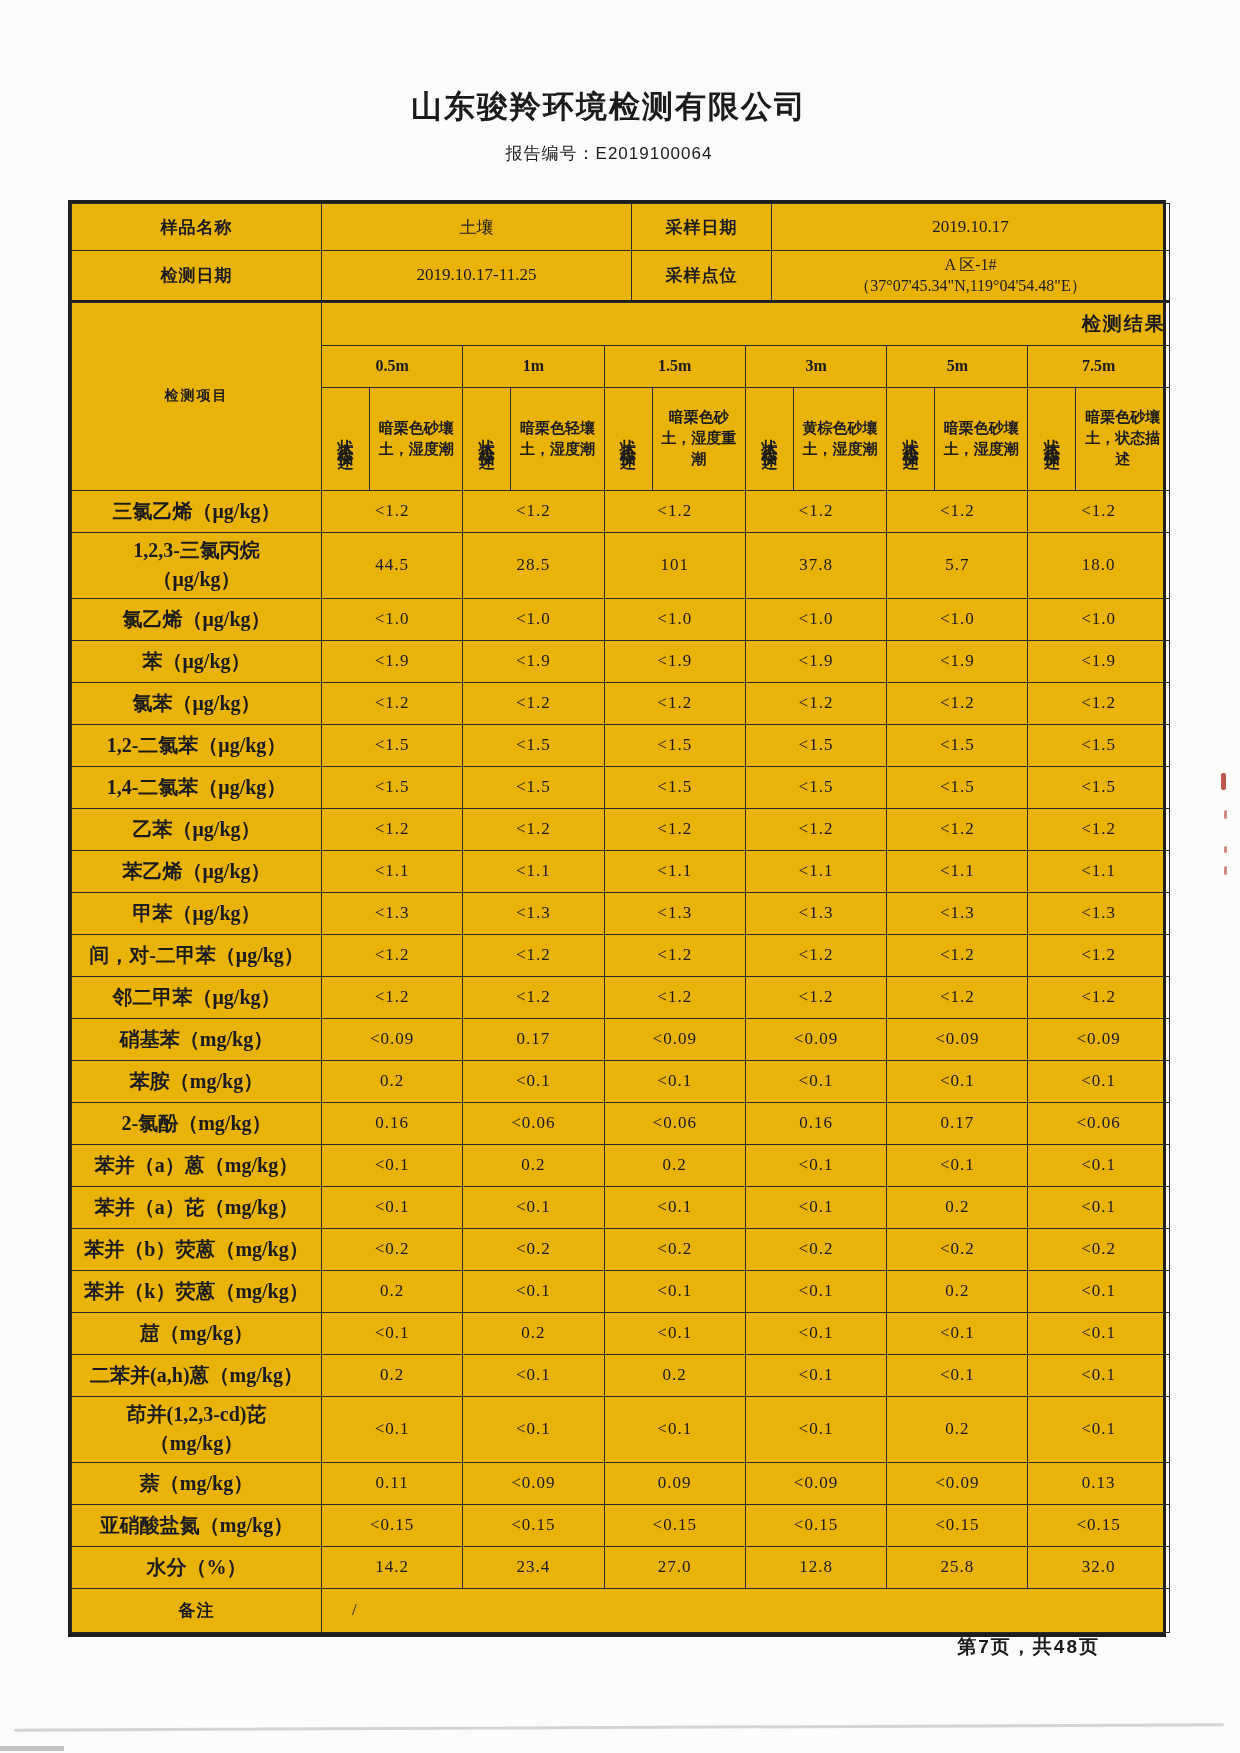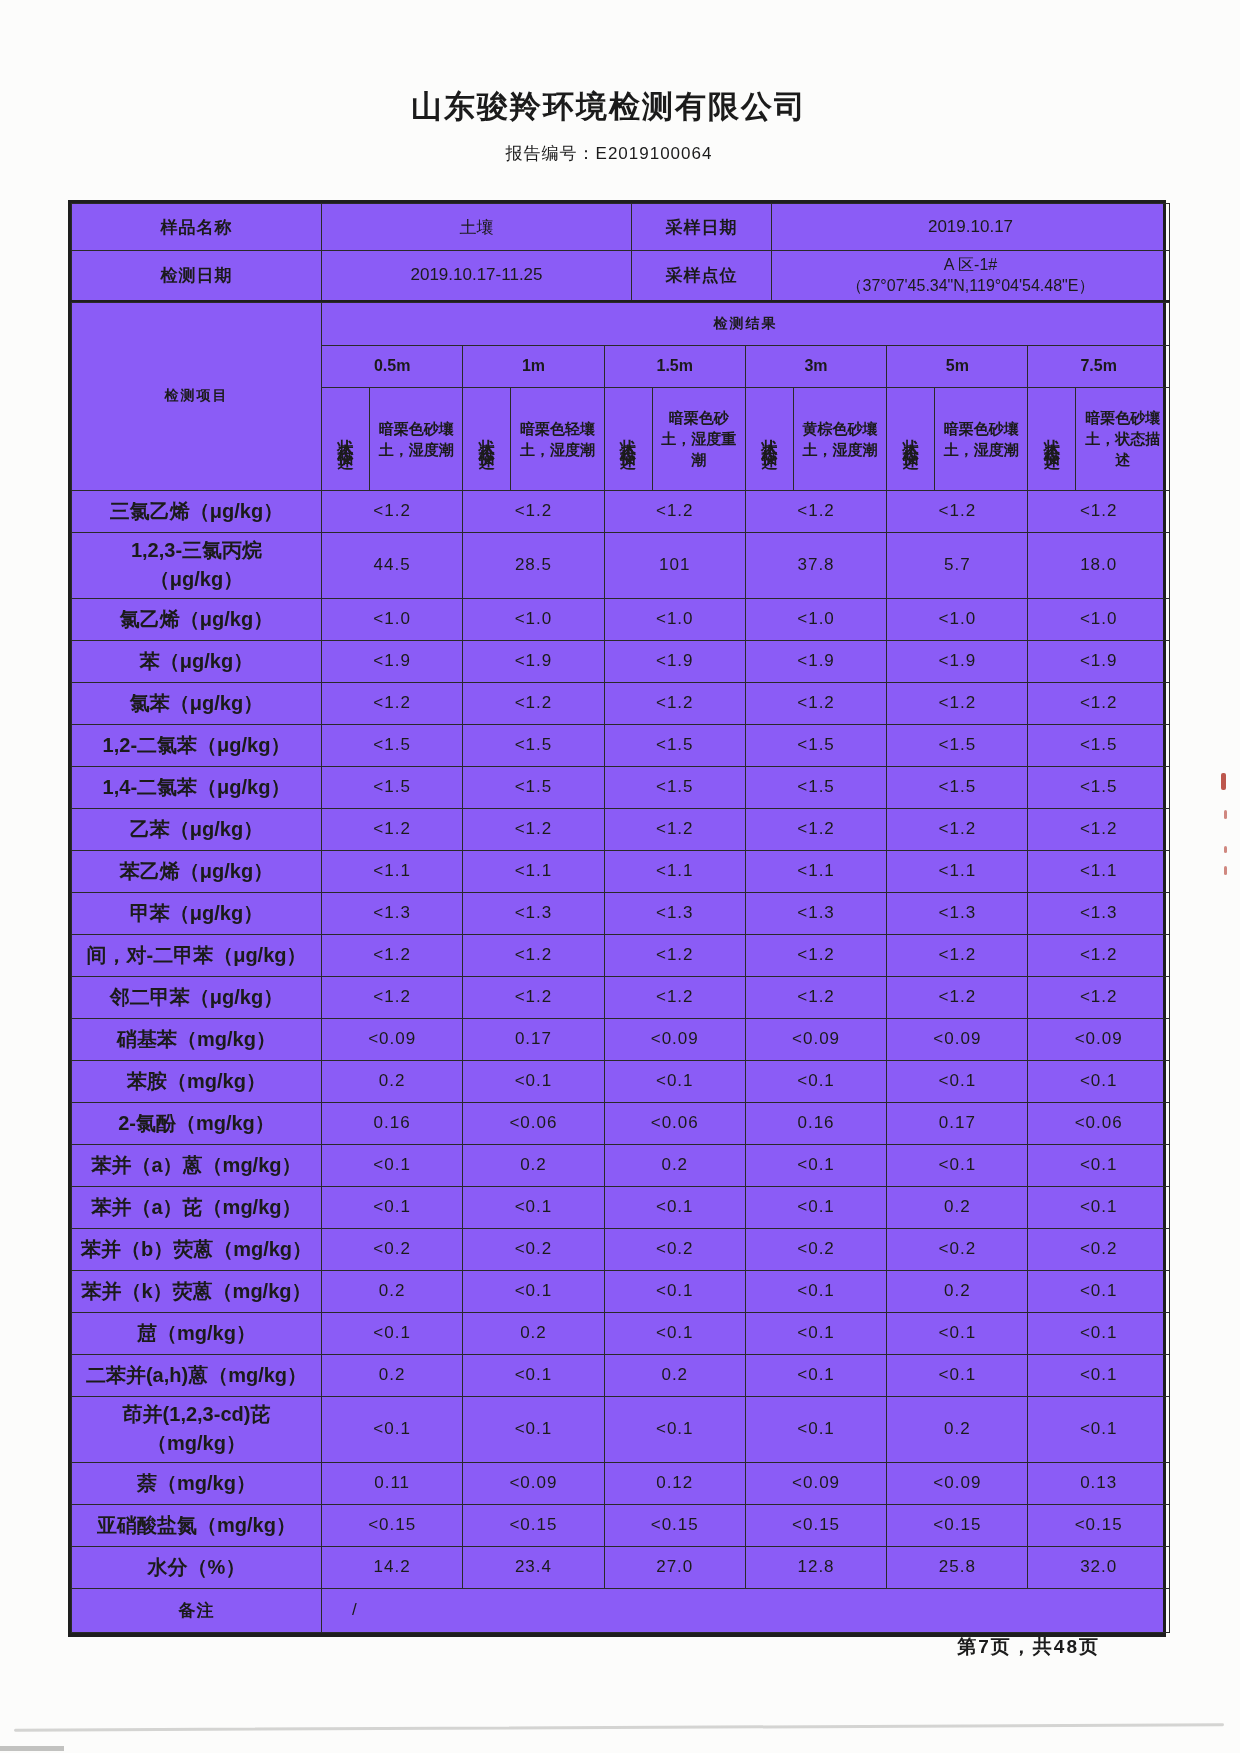--- a/index.html
+++ b/index.html
@@ -10,21 +10,21 @@
     font-family:"Liberation Sans","DejaVu Sans",sans-serif;
   }
   
   .hdr { position:absolute; left:60px; top:0; width:1098px; text-align:center; }
   .company   { margin-top:86px;  font-size:31px; font-weight:700; letter-spacing:2px; }
   .doc-title { margin-top:22px;  font-size:24px; font-weight:700; letter-spacing:3px; }
   .report-no { margin-top:14px;  font-size:17px; font-weight:400; letter-spacing:1px; }
   
   .tablewrap {
     position:absolute; left:68px; top:200px; width:1098px;
-    border:3px solid #1e1e1e; border-bottom-width:4px; background:#8b5cf6;
+    border:3px solid #1e1e1e; border-bottom-width:4px; background:#eab308;font-family:Liberation Serif, serif;
   }
   table { border-collapse:collapse; width:100%; table-layout:fixed; }
   td {
     border:1px solid #2a2a2a; text-align:center; vertical-align:middle;
     padding:2px 3px; font-size:17px; overflow:hidden;
   }
   .lab { font-weight:700; letter-spacing:1px; }
   
   .info .ci1 { width:250px; } .info .ci2 { width:310px; }
   .info .ci3 { width:140px;margin-top:15px; } .info .ci4 { width:398px; }
@@ -34,21 +34,21 @@
   .pre { white-space:pre-line; line-height:1.35; }
   .info .coord { font-size:16px; }
   
   .res col.c-item { width:250px; }
   .res col.c-st   { width:48px;  }
   .res col.c-de   { width:93.3px;}
   .res tr.h1 td { height:43px; }
   .res tr.h2 td { height:42px; }
   .res tr.h3 td { height:103px; }
   .res td.item-h { font-weight:700; font-size:14px; letter-spacing:2px; }
-  .res td.res-h  { font-weight:700; font-size:14px; letter-spacing:2px; }
+  .res td.res-h  { font-weight:700; font-size:19px; letter-spacing:2px;text-align:right; }
   .res td.depth  { font-weight:600; font-size:16px; }
   .res td.st { padding:0; }
   .res td.st span {
     display:inline-block; writing-mode:vertical-rl; text-orientation:upright;
     font-size:16px; font-weight:700; line-height:1; letter-spacing:5px;
   }
   .res td.sd { font-size:15px; font-weight:700; line-height:1.4; padding:2px 2px; }
   .res tbody td { height:42px; }
   .res tbody tr.tall td { height:66px; }
   .res td.item { font-weight:700; font-size:20px; white-space:pre-line; line-height:1.45; letter-spacing:0; }
@@ -347,21 +347,21 @@
             <td class="val" colspan="2">&lt;0.1</td>
             <td class="val" colspan="2">&lt;0.1</td>
             <td class="val" colspan="2">&lt;0.1</td>
             <td class="val" colspan="2">0.2</td>
             <td class="val" colspan="2">&lt;0.1</td>
           </tr>
           <tr>
             <td class="item">萘（mg/kg）</td>
             <td class="val" colspan="2">0.11</td>
             <td class="val" colspan="2">&lt;0.09</td>
-            <td class="val" colspan="2">0.12</td>
+            <td class="val" colspan="2">0.09</td>
             <td class="val" colspan="2">&lt;0.09</td>
             <td class="val" colspan="2">&lt;0.09</td>
             <td class="val" colspan="2">0.13</td>
           </tr>
           <tr>
             <td class="item">亚硝酸盐氮（mg/kg）</td>
             <td class="val" colspan="2">&lt;0.15</td>
             <td class="val" colspan="2">&lt;0.15</td>
             <td class="val" colspan="2">&lt;0.15</td>
             <td class="val" colspan="2">&lt;0.15</td>

